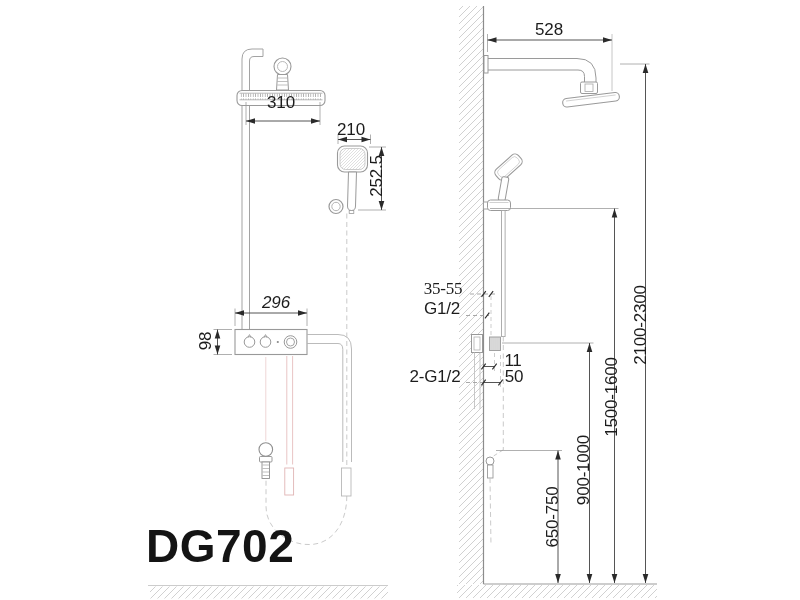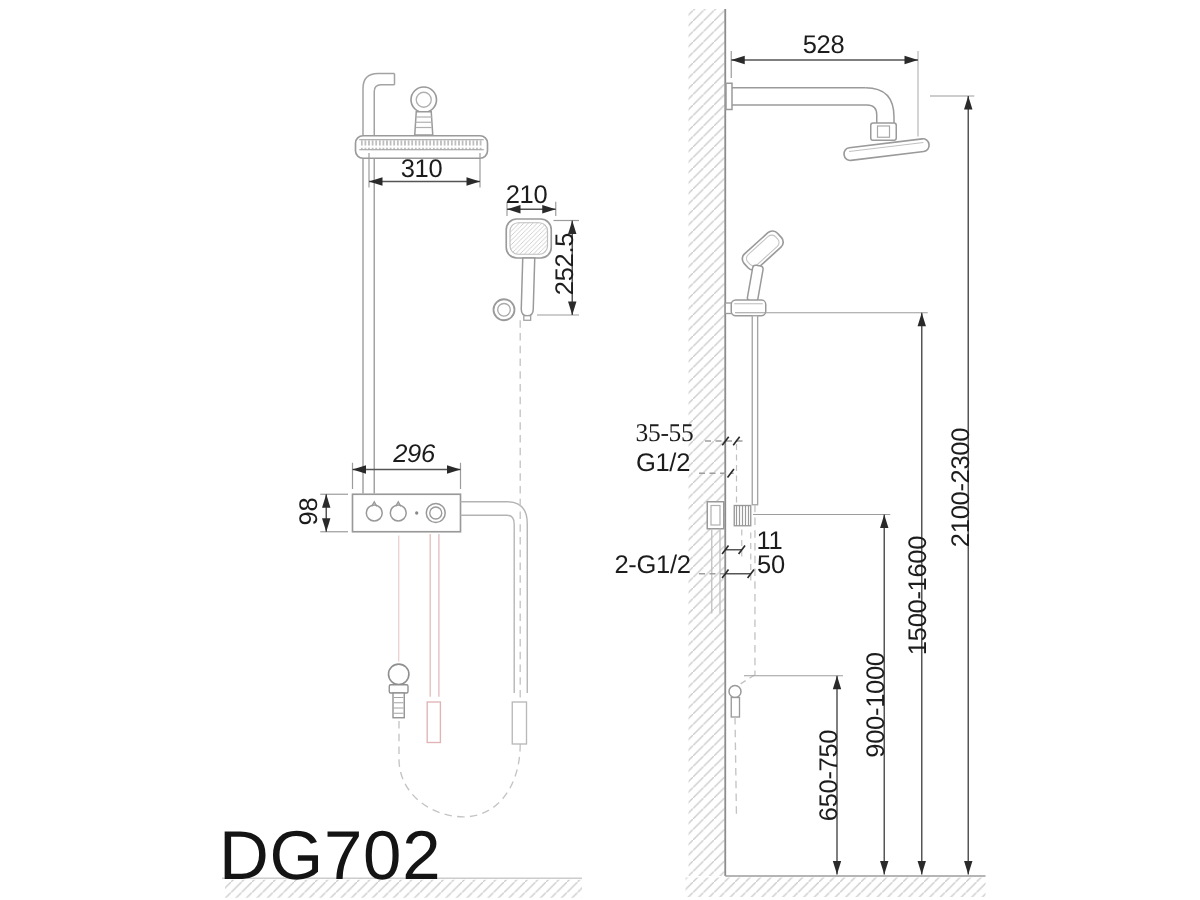--- a/index.html
+++ b/index.html
@@ -4,36 +4,36 @@
 <style>
   html,body{margin:0;padding:0;background:#ffffff;}
   .canvas{position:relative;width:800px;height:600px;background:#ffffff;overflow:hidden;
           font-family:"Liberation Sans",sans-serif;}
   .canvas svg{position:absolute;left:0;top:0;}
   .lbl{position:absolute;font:17px "Liberation Sans",sans-serif;color:#1c1c1c;
        transform:translate(-50%,-50%);white-space:nowrap;letter-spacing:-0.2px;}
   .lbl.rot{transform:translate(-50%,-50%) rotate(-90deg);}
   .model{position:absolute;font:46px "Liberation Sans",sans-serif;color:#141414;letter-spacing:0.5px;}
   
-  .p310 {left:281px;top:113px;text-align:center;}
+  .p310 {left:281px;top:103px;text-align:center;}
   .p116 {left:351px;top:130px;}
   .p2525{left:377px;top:176px;}
   .p296 {left:276px;top:303px;font-style:italic;}
   .p98  {left:206px;top:341px;}
   .p528 {left:549px;top:30px;}
   .p3555{left:443px;top:289px;font-family:Liberation Serif, serif;}
   .pG12 {left:442px;top:309px;}
   .p2G12{left:435px;top:377px;}
   .p11  {left:513px;top:361px;}
   .p58  {left:514px;top:377px;}
   .p650 {left:553px;top:517px;}
   .p900 {left:584px;top:470px;}
   .p1500{left:612px;top:397px;}
   .p2100{left:641px;top:325px;}
-  .pModel{left:146px;top:543px;}
+  .pModel{left:146px;top:519px;font-weight:bold;}
 </style>
 </head>
 <body>
 
 <div class="canvas">
 
 <svg width="800" height="600" viewBox="0 0 800 600">
   <defs>
     <marker id="arr" markerUnits="userSpaceOnUse" markerWidth="11" markerHeight="8" refX="10" refY="4" orient="auto-start-reverse">
       <path d="M10,4 L1,1.2 L1,6.8 Z" fill="#2a2a2a"></path>

